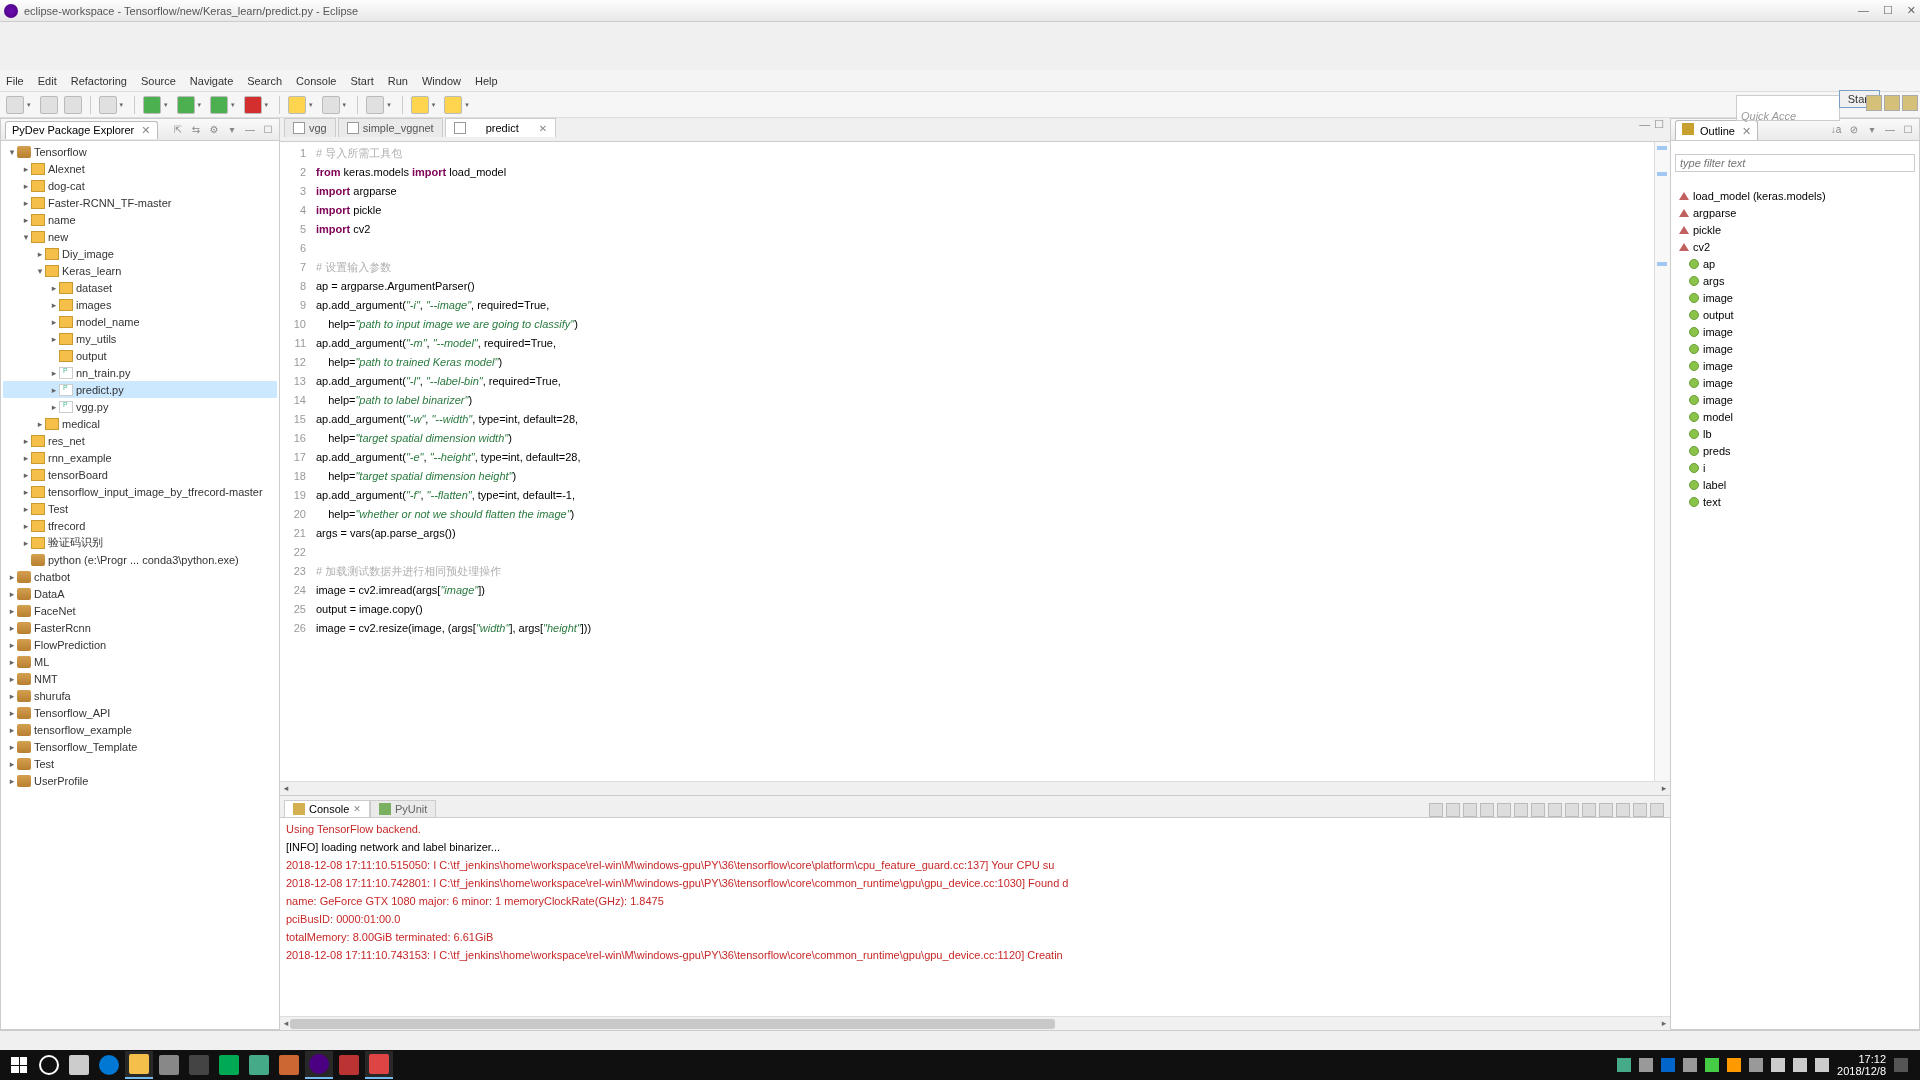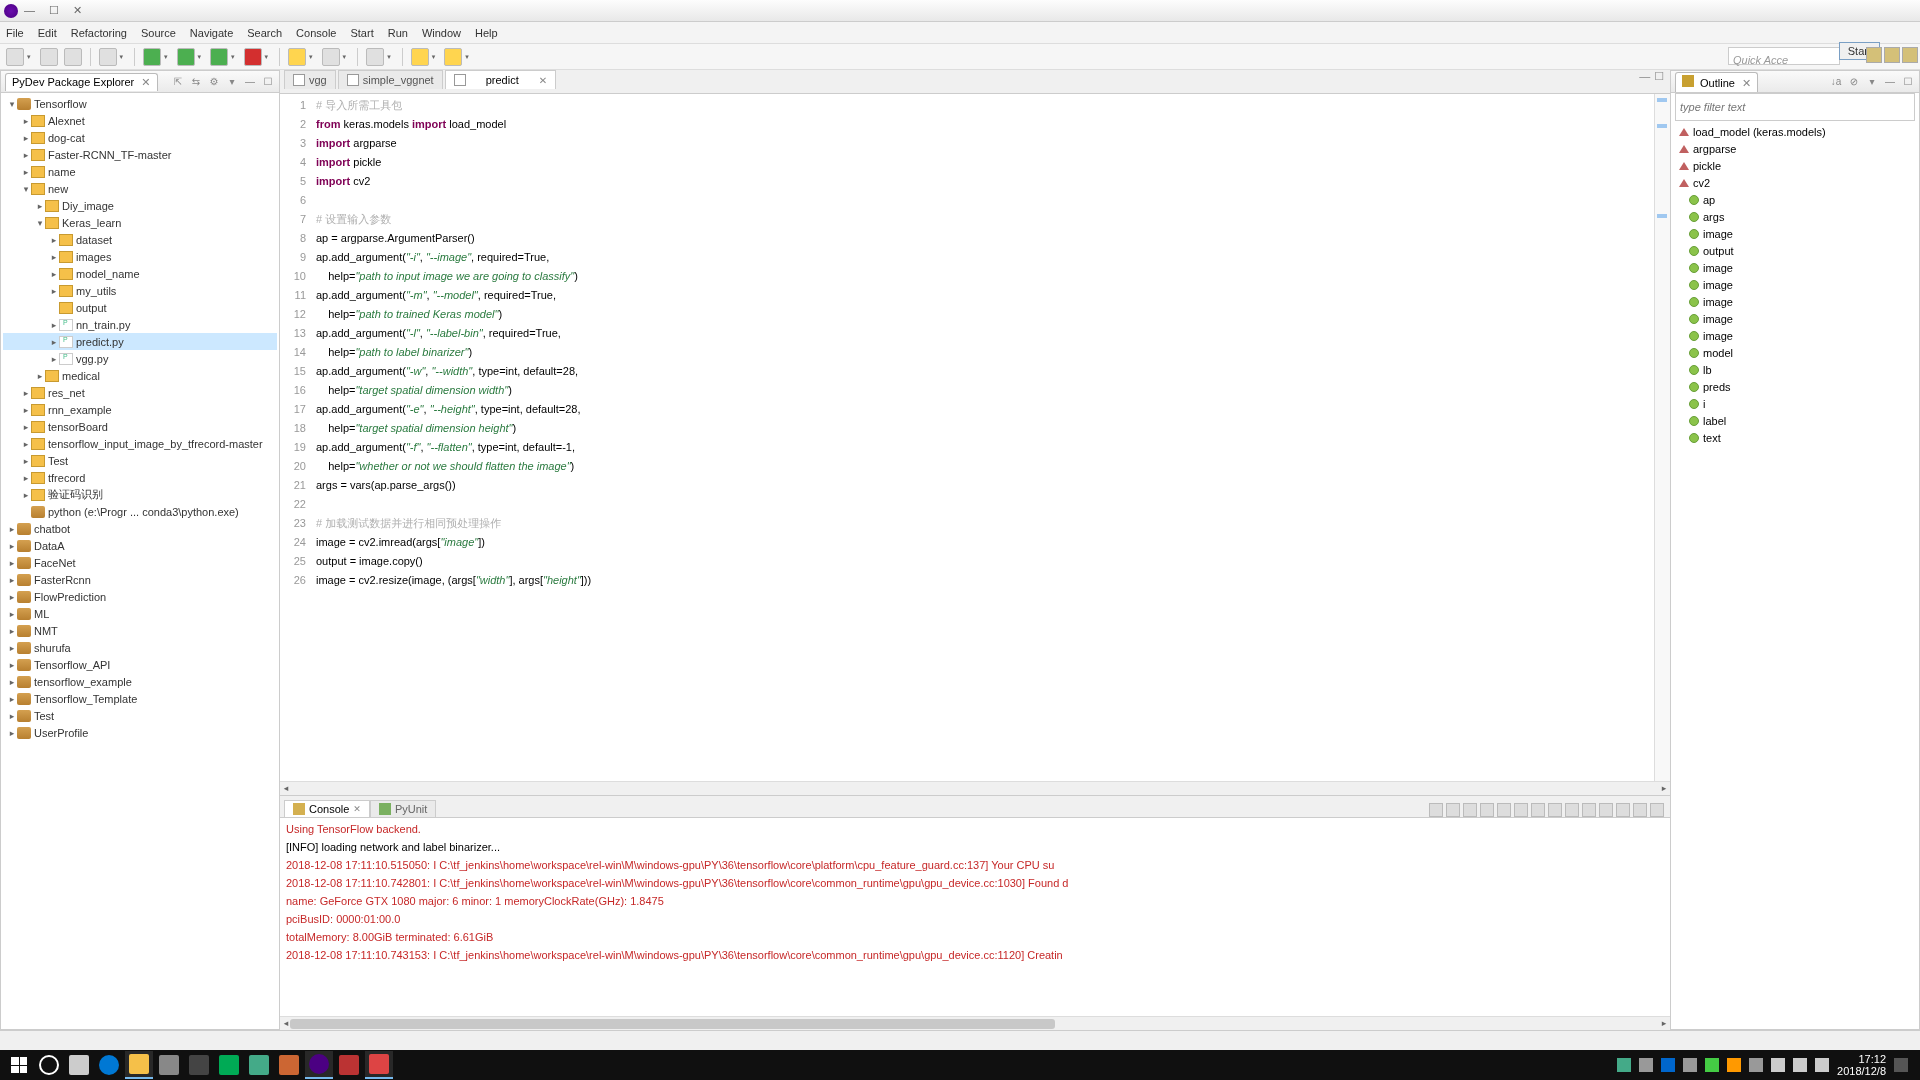--- a/index.html
+++ b/index.html
@@ -2,30 +2,30 @@
 <html><head>
 <meta charset="utf-8">
 <style>
 * { margin: 0; padding: 0; box-sizing: border-box; font-family: "Segoe UI", Tahoma, sans-serif; font-size: 11px; }
 body { background: #f0f0f0; width: 1920px; height: 1080px; overflow: hidden; display: flex; flex-direction: column; }
 .titlebar { height: 22px; background: linear-gradient(#fdfdfd,#e8e8e8); display: flex; align-items: center; padding: 0 4px; border-bottom: 1px solid #ccc; }
 .titlebar .icon { width: 14px; height: 14px; background: radial-gradient(circle,#6a0dad,#4b0082); border-radius: 50%; margin-right: 6px; }
 .titlebar .title { flex: 1; color: #555; }
 .titlebar .winbtns { display: flex; gap: 14px; color: #666; }
 .titlebar .winbtns div { cursor: default; }
-.menubar { height: 22px; background: #f4f4f4; display: flex; align-items: center; padding: 0 6px; gap: 14px; border-bottom: 1px solid #ddd; color: #333; }
+.menubar { height: 22px; background: #f4f4f4; display: flex; align-items: center; padding: 0 6px; gap: 14px; border-bottom: 1px solid #ddd; color: #333; margin-top: 48px; }
 .menubar span { cursor: default; }
 .toolbar { height: 26px; background: #f6f6f6; display: flex; align-items: center; padding: 0 6px; gap: 6px; border-bottom: 1px solid #ddd; position: relative; }
 .tbtn { width: 18px; height: 18px; background: #e0e0e0; border: 1px solid #bbb; border-radius: 2px; }
 .tbtn.green { background: #4caf50; }
 .tbtn.red { background: #d32f2f; }
 .tbtn.yellow { background: #ffd54f; }
 .sep { width: 1px; height: 18px; background: #ccc; margin: 0 2px; }
 .dropdown-arrow { font-size: 7px; color: #666; margin-left: -3px; margin-right: 3px; }
-.quickaccess { position: absolute; right: 80px; top: 3px; width: 112px; height: 18px; border: 1px solid #ccc; background: #fff; padding: 4px 4px; color: #999; font-style: italic; line-height: 16px; }
+.quickaccess { position: absolute; right: 80px; top: 3px; width: 104px; height: 18px; border: 1px solid #ccc; background: #fff; padding: 12px 4px; color: #999; font-style: italic; line-height: 16px; }
 .startbtn { position: absolute; right: 40px; top: -2px; background: #f0f0f0; border: 1px solid #7a9fc4; padding: 2px 8px; color: #333; }
 .persp-icons { position: absolute; right: 2px; top: 3px; display: flex; gap: 2px; }
 .persp-icons div { width: 16px; height: 16px; background: #d4c078; border: 1px solid #aaa; }
 .workspace { flex: 1; display: flex; overflow: hidden; }
 .panel { display: flex; flex-direction: column; background: #fff; border: 1px solid #ccc; }
 .panel-header { height: 22px; background: linear-gradient(#fafafa,#eaeaea); display: flex; align-items: center; padding: 0 4px; border-bottom: 1px solid #ccc; }
 .panel-tab { padding: 2px 6px; background: #fff; border: 1px solid #bbb; border-bottom: none; border-radius: 3px 3px 0 0; margin-right: 4px; font-weight: normal; }
 .panel-toolbar { margin-left: auto; display: flex; gap: 4px; }
 .panel-toolbar div { width: 14px; height: 14px; color: #888; font-size: 10px; text-align: center; line-height: 14px; }
 .explorer { width: 280px; overflow: auto; }
@@ -58,21 +58,21 @@
 .ctab { padding: 2px 8px; border: 1px solid #ccc; border-bottom: none; background: #fff; display: flex; align-items: center; gap: 4px; }
 .ctab.inactive { background: #eaeaea; color: #666; }
 .ctab .x { color: #888; font-size: 9px; }
 .console-toolbar { margin-left: auto; display: flex; gap: 3px; padding-right: 6px; }
 .console-toolbar div { width: 14px; height: 14px; background: #ddd; border: 1px solid #bbb; }
 .terminated-line { padding: 1px 6px; color: #666; font-size: 11px; }
 .console-output { flex: 1; padding: 2px 6px; font-family: Consolas, monospace; font-size: 13px; line-height: 18px; white-space: pre; overflow: auto; }
 .console-output .err { color: #c62828; }
 .console-output .out { color: #000; }
 .outline { width: 250px; }
-.filter-input { width: calc(100% - 8px); margin: 0 4px; height: 28px; border: 1px solid #ccc; padding: 0 4px; color: #999; font-style: italic; }
+.filter-input { width: calc(100% - 8px); margin: 13px 4px; height: 18px; border: 1px solid #ccc; padding: 0 4px; color: #999; font-style: italic; }
 .outline-list { padding: 2px 4px; }
 .outline-item { display: flex; align-items: center; height: 17px; gap: 4px; padding-left: 14px; }
 .outline-item.import { padding-left: 4px; }
 .o-icon { width: 10px; height: 10px; border-radius: 50%; }
 .o-icon.green { background: #8bc34a; border: 1px solid #689f38; }
 .o-tri { width: 0; height: 0; border-left: 5px solid transparent; border-right: 5px solid transparent; border-bottom: 8px solid #c06060; }
 .statusbar { height: 20px; background: #f0f0f0; border-top: 1px solid #ccc; }
 .taskbar { height: 30px; background: #101010; display: flex; align-items: center; padding: 0 4px; }
 .taskbar .start { width: 28px; height: 28px; display: flex; align-items: center; justify-content: center; }
 .win-logo { width: 16px; height: 16px; display: grid; grid-template: 1fr 1fr / 1fr 1fr; gap: 1px; }
@@ -85,20 +85,21 @@
 .tray .clock { font-size: 11px; text-align: right; line-height: 12px; }
 .hscroll { height: 14px; background: #f0f0f0; border-top: 1px solid #ddd; position: relative; }
 .hscroll .thumb { position: absolute; left: 10px; top: 2px; height: 10px; width: 55%; background: #c8c8c8; border-radius: 3px; }
 .hscroll .arrow { position: absolute; top: 1px; width: 12px; height: 12px; color: #666; font-size: 9px; text-align: center; }
 </style>
 </head>
 <body>
 
 <div class="titlebar">
   <div class="icon"></div>
+  <div class="title">eclipse-workspace - Tensorflow/new/Keras_learn/predict.py - Eclipse</div>
   <div class="winbtns">
     <div>—</div>
     <div>☐</div>
     <div>✕</div>
   </div>
 </div>
 
 <div class="menubar">
   <span>File</span>
   <span>Edit</span>

